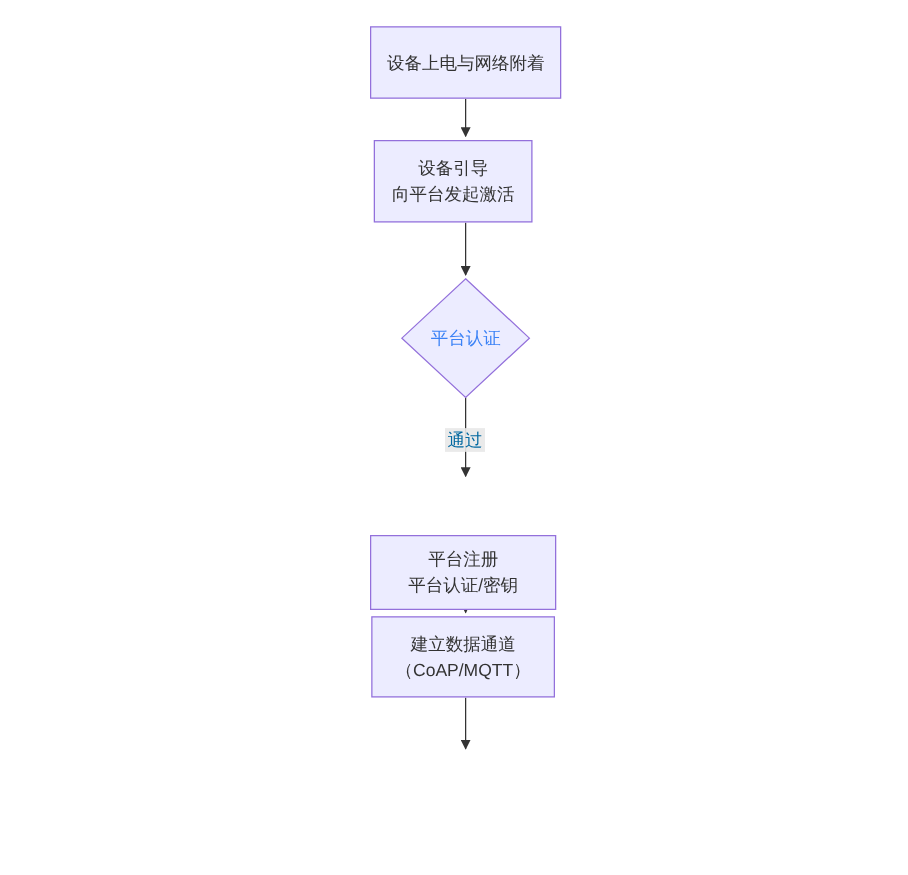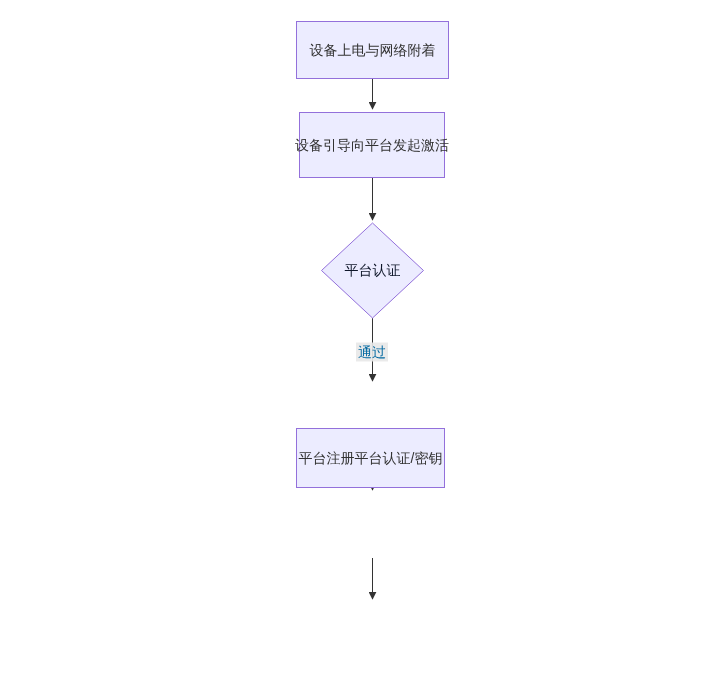--- a/index.html
+++ b/index.html
@@ -24,56 +24,57 @@
   }
   .node {
     position: absolute;
     box-sizing: border-box;
     background: #ECECFF;
     border: 1px solid #9370DB;
     color: #333333;
     font-size: 14px;
     line-height: 21px;
     display: flex;
+    flex-direction: column;
     align-items: center;
     justify-content: center;
     text-align: center;
   }
   .node-label-line {
     display: block;
     white-space: nowrap;
   }
   .diamond-text {
     position: absolute;
     left: 322px;
     top: 223px;
     width: 101px;
     height: 95px;
     display: flex;
     align-items: center;
     justify-content: center;
-    color: #0f172a;
+    color: #3b82f6;
     font-size: 14px;
     text-align: center;
   }
   .edge-label {
     position: absolute;
     left: 372px;
     top: 352px;
     transform: translate(-50%, -50%);
     background: rgba(232, 232, 232, 0.9);
     color: #0369a1;
     font-size: 14px;
     line-height: 19px;
     padding: 0 2px;
     white-space: nowrap;
   }
   
   .n1 { left: 296px; top: 21px;  width: 153px; height: 58px; }
-  .n2 { left: 299px; top: 112px; width: 146px; height: 66px; }
+  .n2 { left: 299px; top: 112px; width: 127px; height: 66px; }
   .n4 { left: 296px; top: 384px; width: 149px; height: 60px; margin-top: 44px; }
   .n5 { left: 297px; top: 493px; width: 147px; height: 65px; }
   .n6 { left: 300px; top: 602px; width: 144px; height: 67px; }
 </style>
 </head>
 <body>
 
 <div class="canvas">
 
   <svg class="edges-layer" width="726" height="700" viewBox="0 0 726 700">
@@ -103,15 +104,19 @@
     <span class="node-label-line">平台认证</span>
   </div>
 
   <div class="edge-label">通过</div>
 
   <div class="node n4">
     <span class="node-label-line">平台注册</span>
     <span class="node-label-line">平台认证/密钥</span>
   </div>
 
+  <div class="node n5">
+    <span class="node-label-line">建立数据通道</span>
+    <span class="node-label-line">（CoAP/MQTT）</span>
+  </div>
 
 
 </div>
 
 </body></html>

